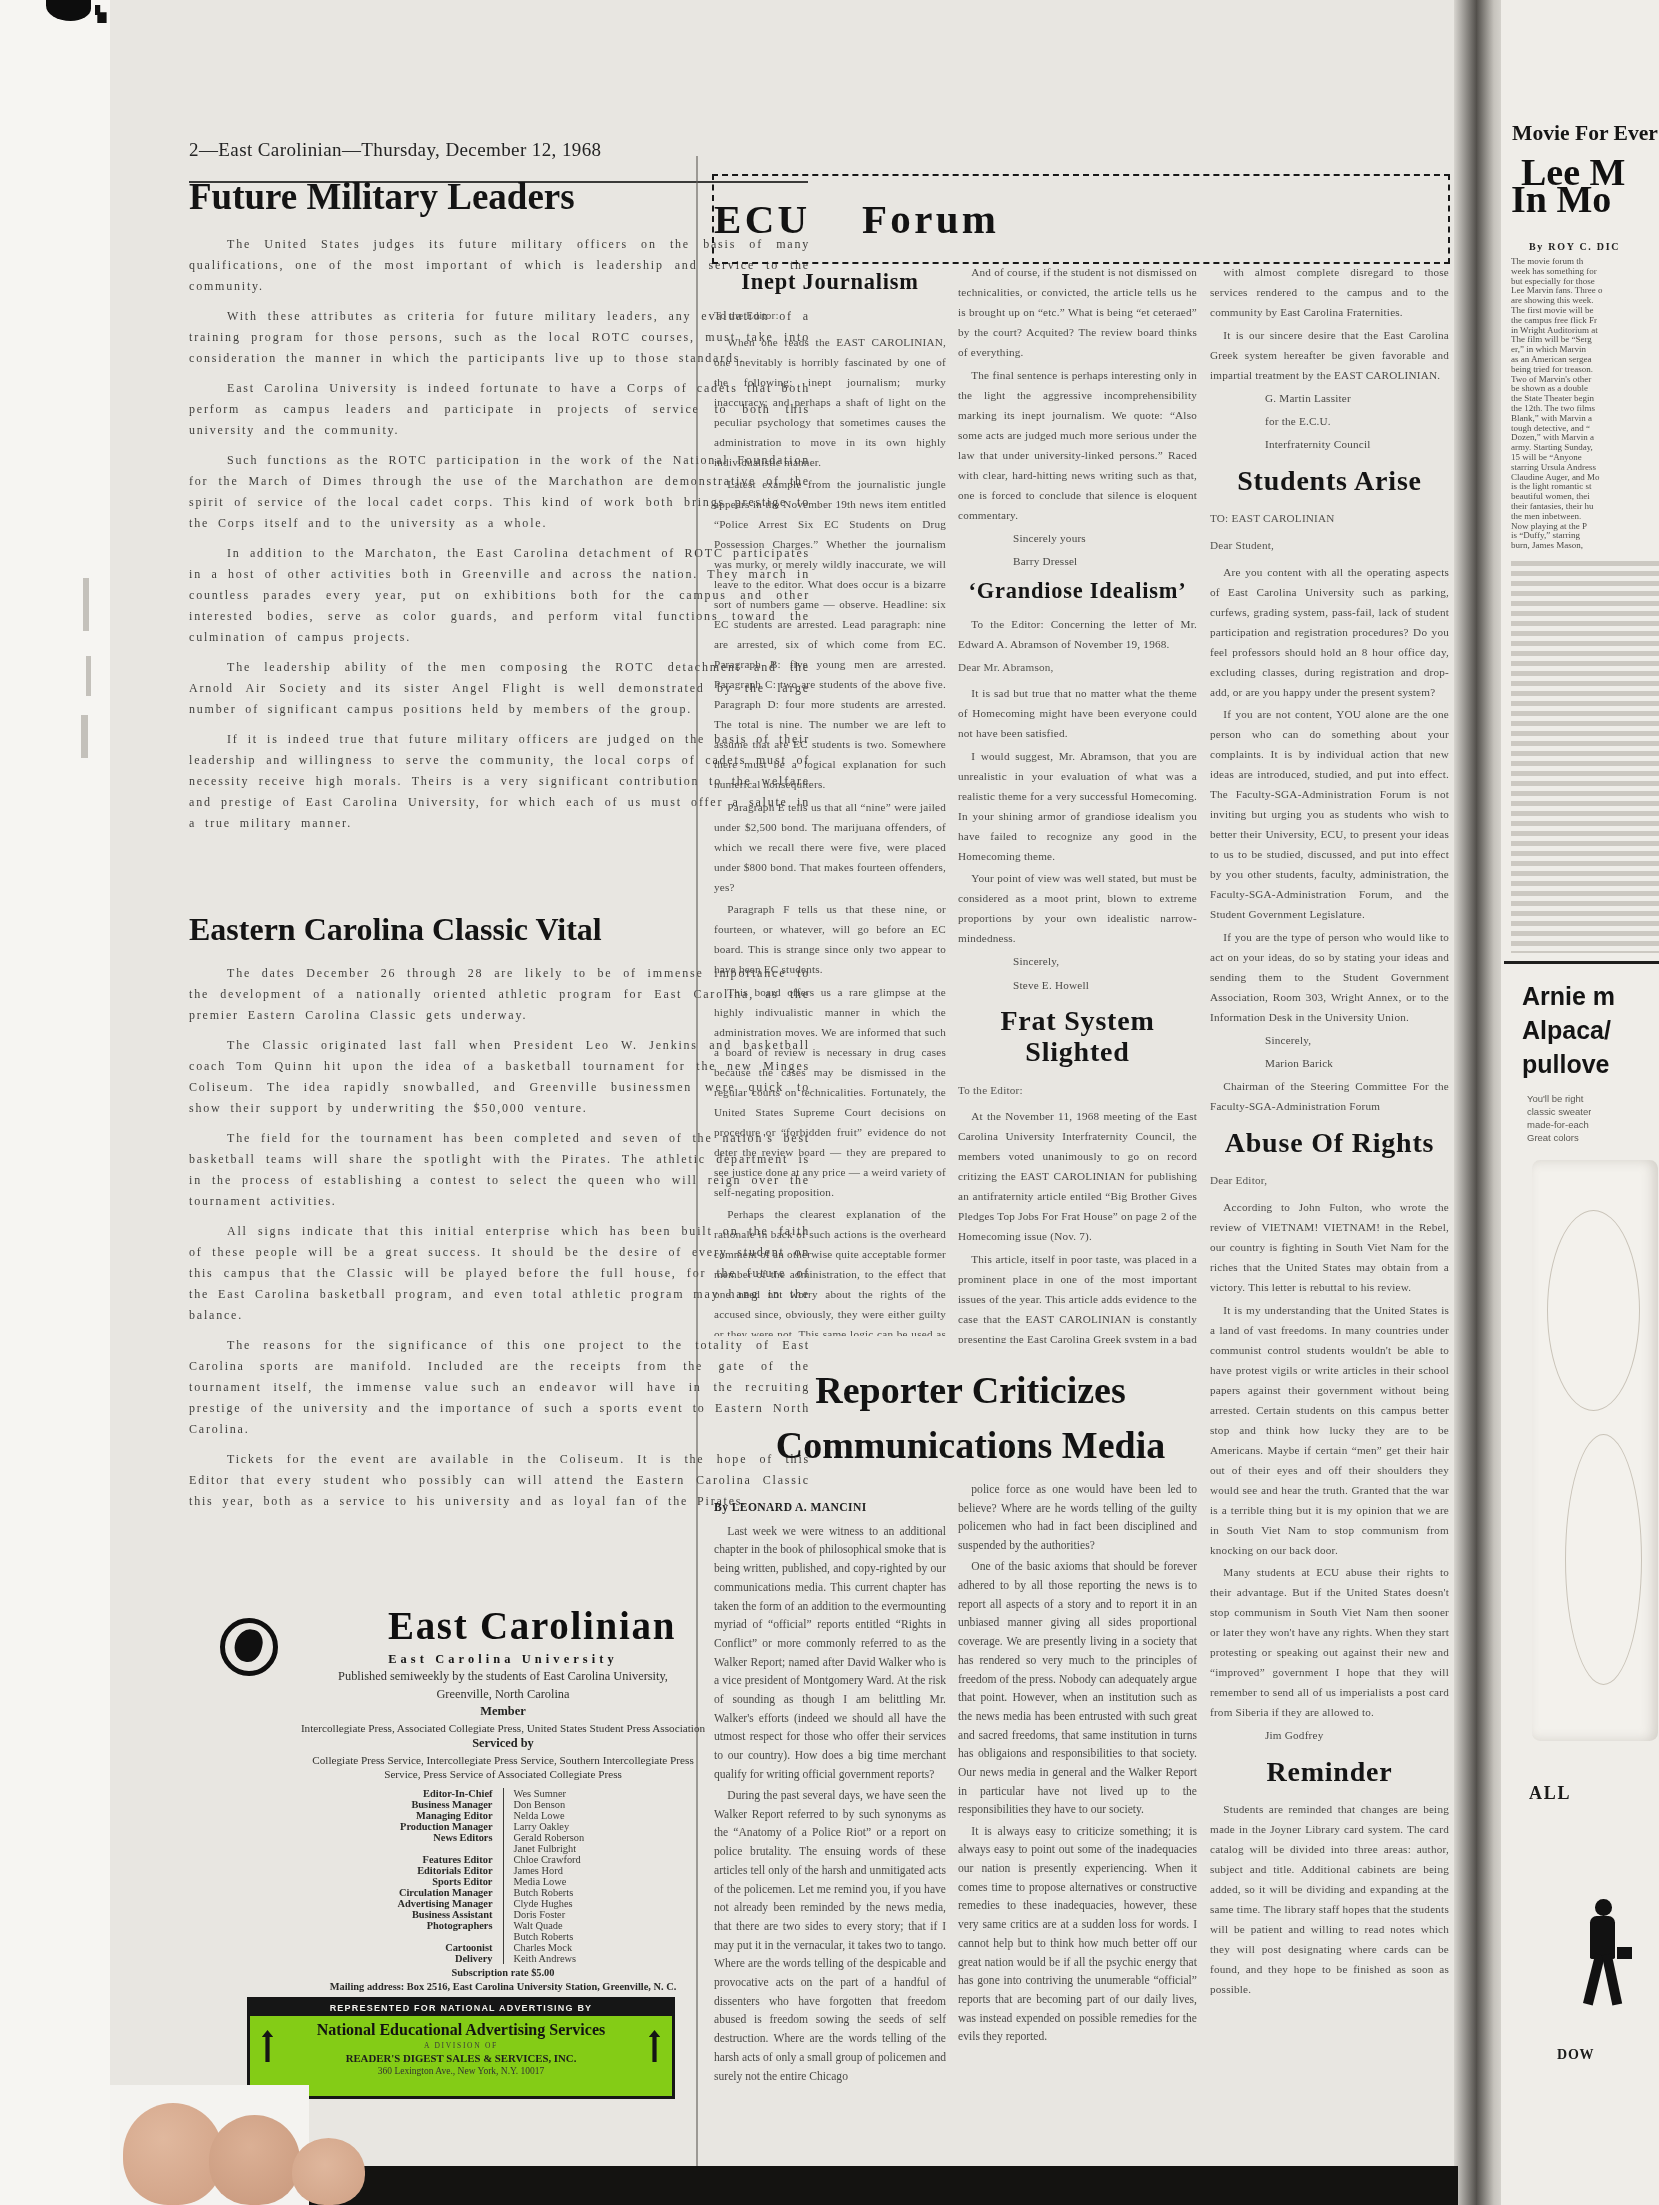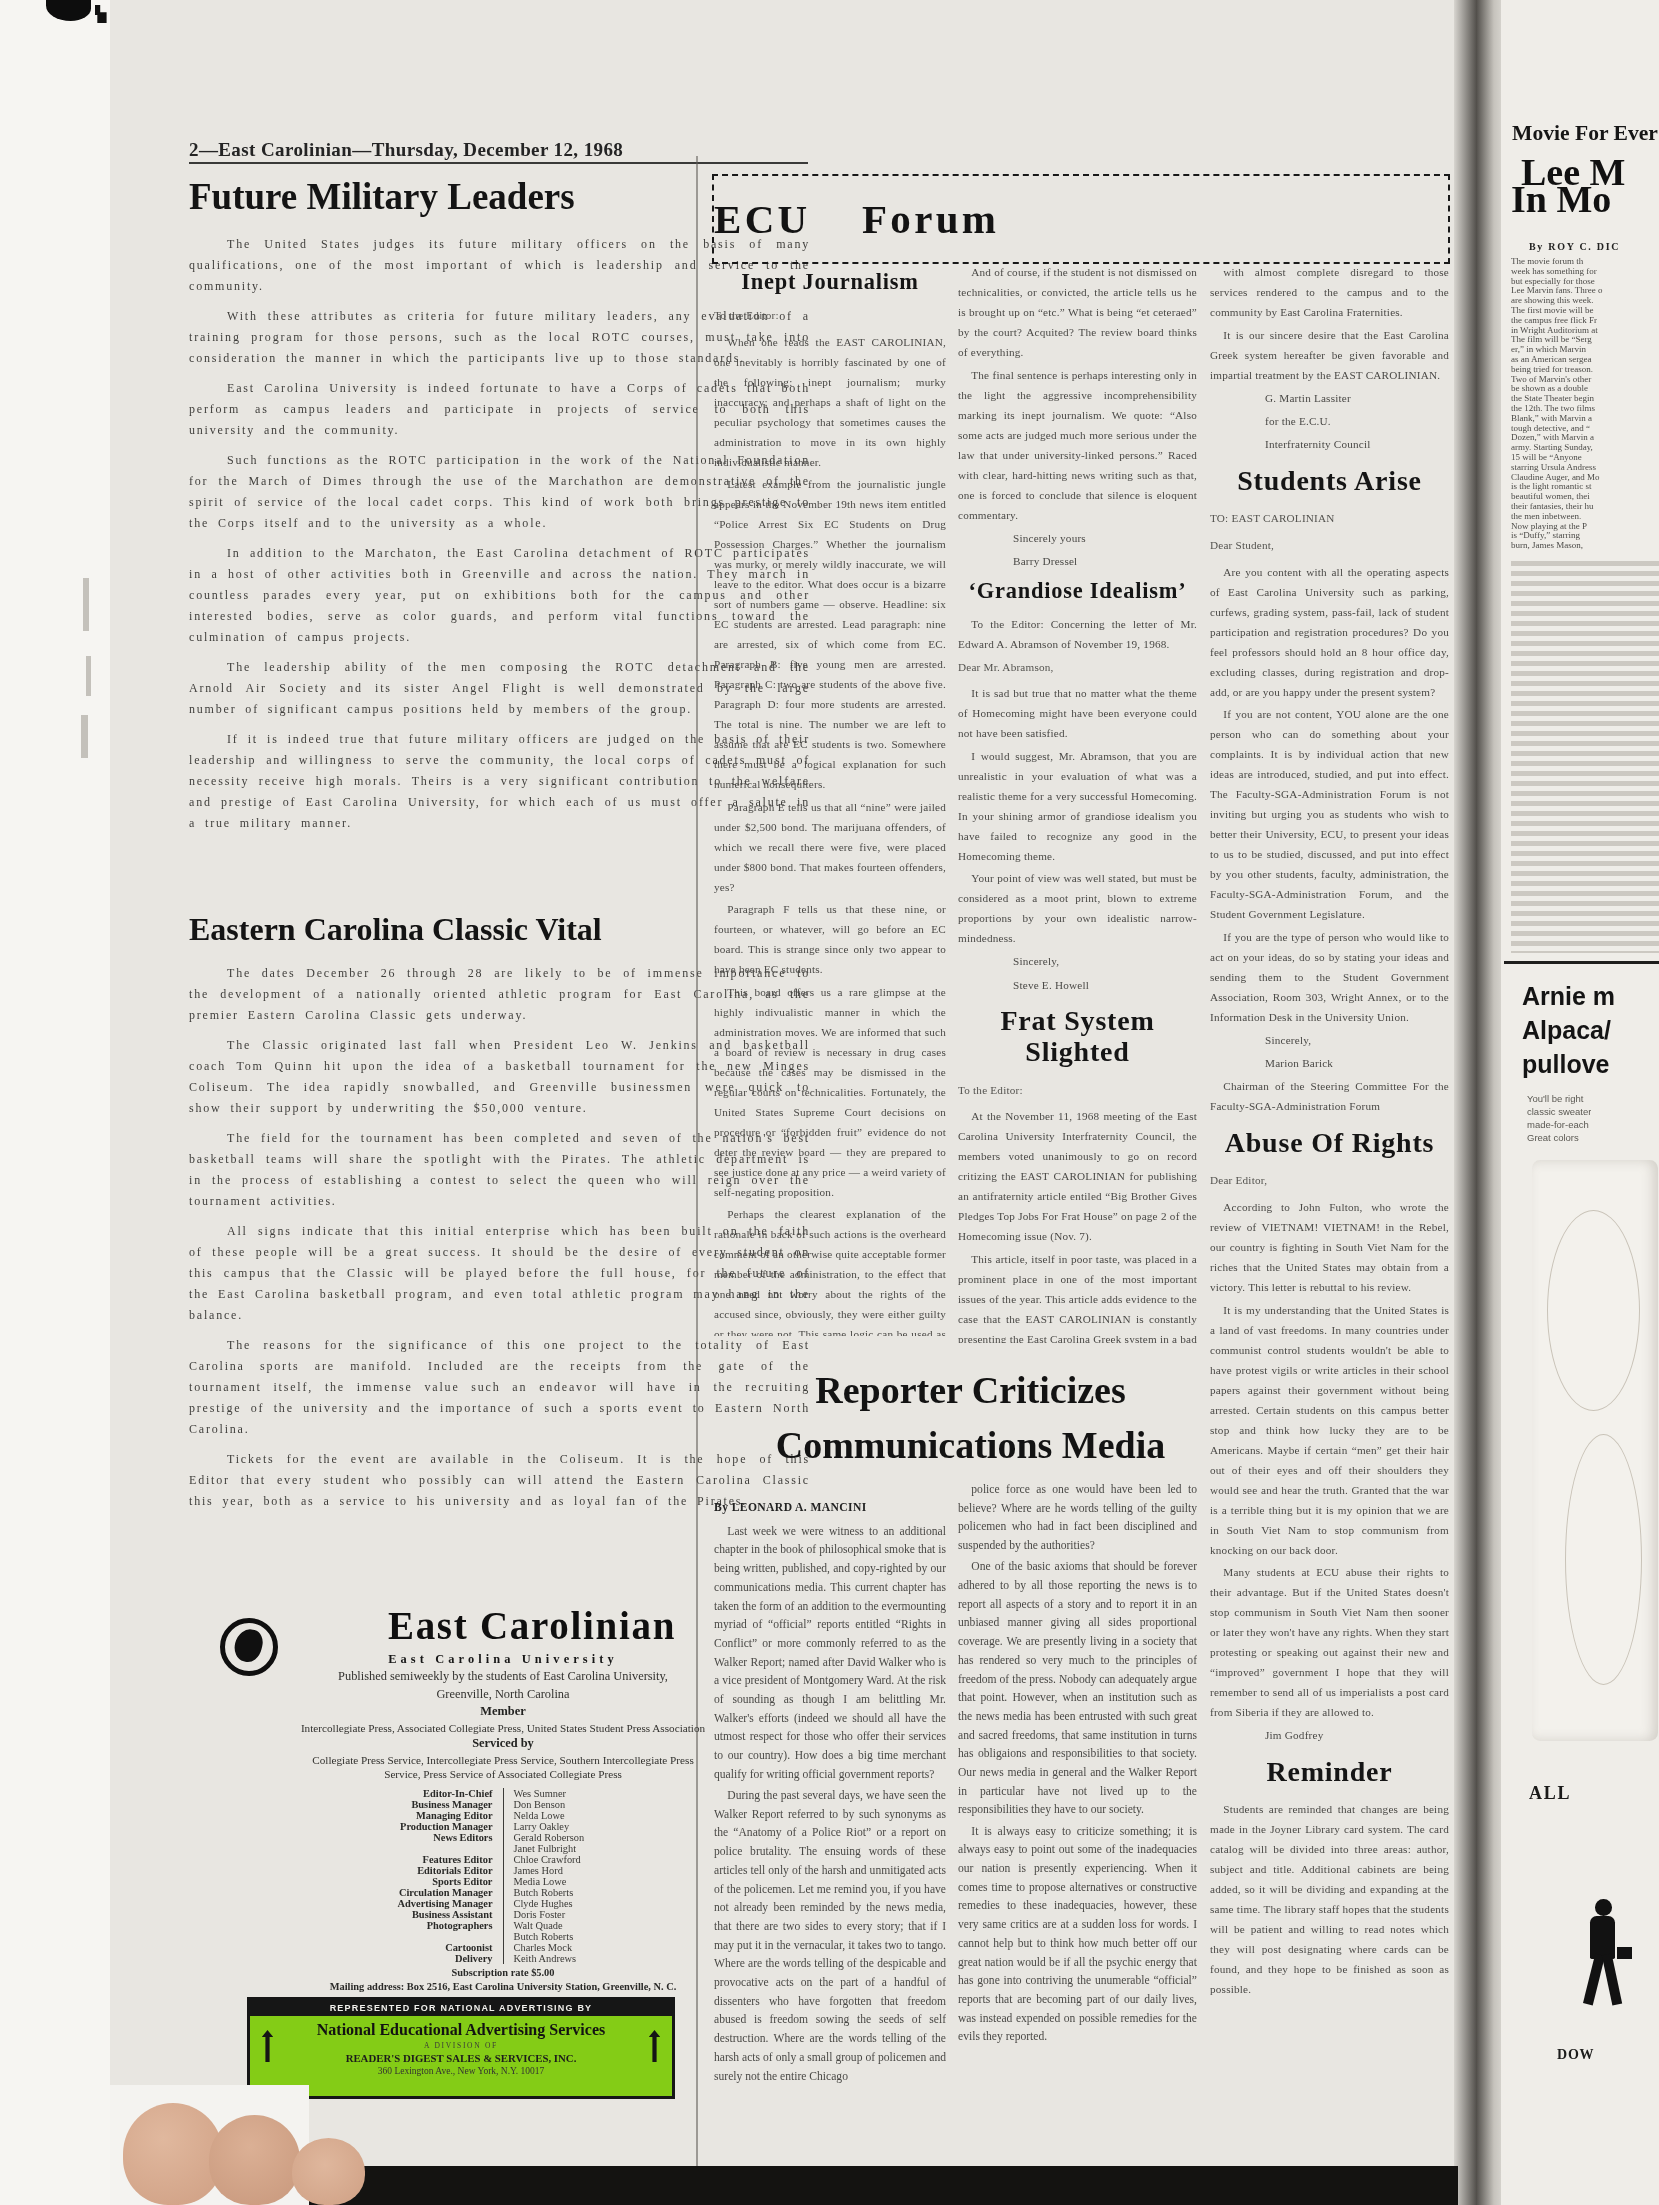--- a/index.html
+++ b/index.html
@@ -14,22 +14,22 @@
   .fold-band{left:1454px;top:0;width:50px;height:2205px;
     background:linear-gradient(90deg,rgba(70,64,55,.10),rgba(25,22,18,.72) 45%,rgba(110,104,94,.28) 80%,rgba(140,134,124,.15));}
   .right-page-bg{left:1501px;top:0;width:159px;height:2205px;background:#efede8;}
   .bottom-strip{left:256px;top:2166px;width:1202px;height:39px;background:#141311;}
   .finger-pad{left:110px;top:2085px;width:199px;height:120px;background:#f4f3f0;}
   .finger{border-radius:50% 50% 45% 45%;}
   .f1{left:123px;top:2103px;width:100px;height:102px;background:radial-gradient(circle at 40% 35%,#e0b89e,#cf9f83);}
   .f2{left:209px;top:2115px;width:91px;height:90px;background:radial-gradient(circle at 45% 35%,#dbb095,#c8987c);}
   .f3{left:292px;top:2138px;width:73px;height:67px;background:radial-gradient(circle at 45% 40%,#dfb79d,#cfa084);}
   
-  .page-header{left:189px;top:139px;width:619px;font-size:19px;font-weight:bold;color:#242424;
-    border-bottom:2.5px solid #3a3a38;padding-bottom:1px;letter-spacing:0.4px;}
+  .page-header{left:189px;top:139px;width:619px;font-size:19px;font-weight:normal;color:#242424;
+    border-bottom:2.5px solid #3a3a38;padding-bottom:20px;letter-spacing:0.4px;}
   .ed-title{font-weight:bold;color:#141414;line-height:1.05;}
   .ed1-title{left:189px;top:178px;width:531px;font-size:37px;}
   .ed2-title{left:189px;top:913px;width:548px;font-size:32px;}
   .ed-body{width:621px;overflow:hidden;font-size:12px;line-height:21px;text-align:justify;
     color:#403f3c;letter-spacing:1.8px;word-spacing:4.1px;}
   .ed1-body{left:189px;top:234px;height:674px;}
   .ed2-body{left:189px;top:963px;height:621px;}
   .ed-body .t-para{text-indent:38px;margin-bottom:9px;}
   
   .vrule{left:696px;top:156px;width:1.7px;height:2035px;background:#5d5a55;opacity:.55;}

